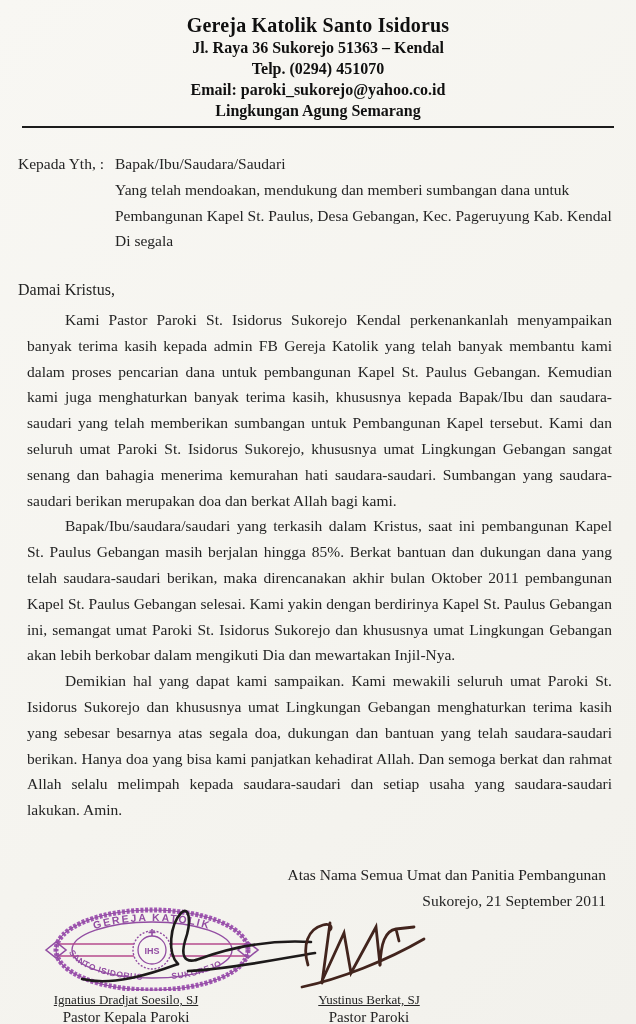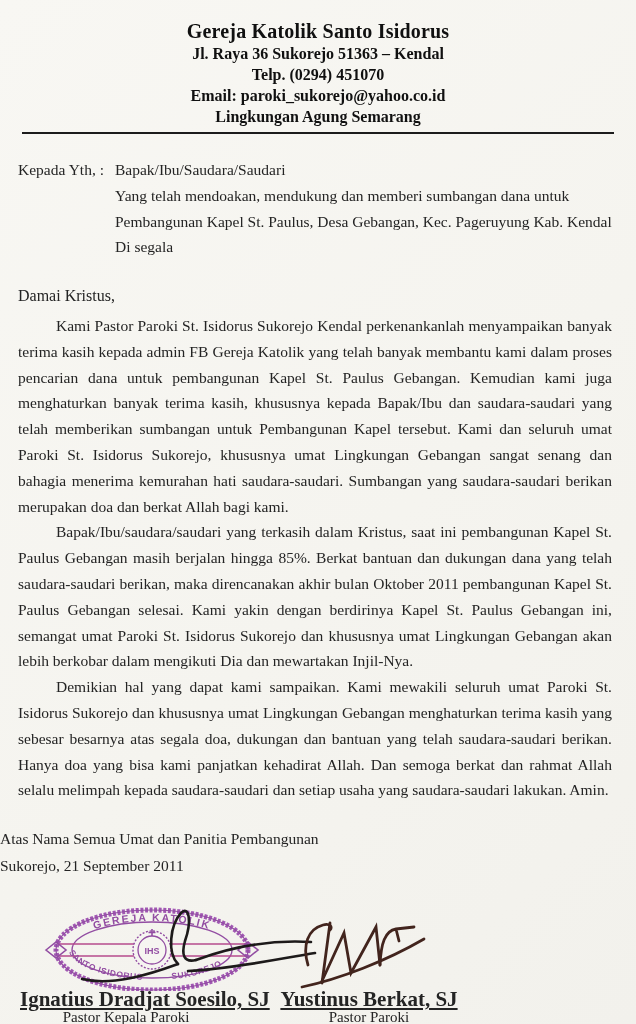--- a/index.html
+++ b/index.html
@@ -10,21 +10,21 @@
   }
   .page{
     position:relative;
     width:636px;height:1024px;
     background:linear-gradient(135deg,#f8f7f3 0%,#f5f4ef 55%,#f2f1ec 100%);
     color:#242424;
     overflow:hidden;
   }
   
   .letterhead{
-    padding-top:20px;
+    padding-top:14px;
     text-align:center;
     color:#101010;
     font-weight:bold;
   }
   .letterhead .church-name{
     font-size:20px;line-height:23px;letter-spacing:.2px;
   }
   .letterhead .head-line{
     font-size:16px;line-height:21px;text-align:center;
   }
@@ -41,49 +41,48 @@
     font-size:15.5px;
     line-height:25.8px;
   }
   .recipient .label{white-space:nowrap;}
   .recipient .lines div{white-space:nowrap;}
   
   .salutation{
     margin:23px 24px 4px 18px;
     font-size:16px;line-height:25.8px;
   }
-  .body-text{margin:0 24px 0 18px;}
+  .body-text{margin:0 24px 0 27px;}
   .body-text p{
     margin:0;
     font-size:15.5px;
     line-height:25.8px;
     text-align:justify;
     text-indent:38px;
   }
   
   .closing{
-    margin-top:23px;
+    margin-top:39px;
     padding-right:30px;
-    text-align:left;
+    text-align:right;
     font-size:15.5px;
     line-height:26.5px;
   }
   
   .sig-block{position:absolute;text-align:center;}
   .sig-left{left:20px;top:903px;width:212px;}
   .sig-right{left:278px;top:903px;width:182px;}
   .sig-art{position:relative;height:88px;}
   .sig-left .sig-art{width:300px;margin-left:0;}
   .sig-right .sig-art{width:182px;}
   .sig-art svg{position:absolute;left:0;top:0;}
   .sig-name{
-    font-size:21px;line-height:17px;
+    font-size:13px;line-height:17px;
     text-decoration:underline;
     white-space:nowrap;
-    font-weight:bold;
   }
   .sig-title{
     font-size:15px;line-height:18px;
     white-space:nowrap;
   }
 </style>
 </head>
 <body>
 
 <div class="page">

